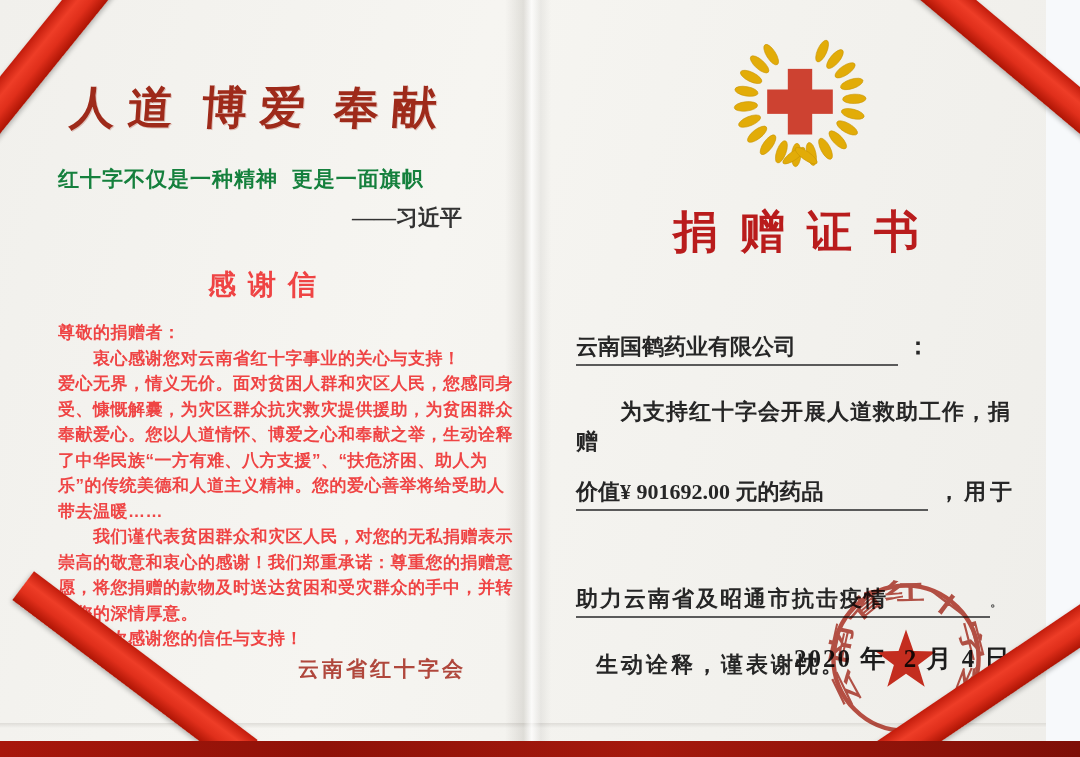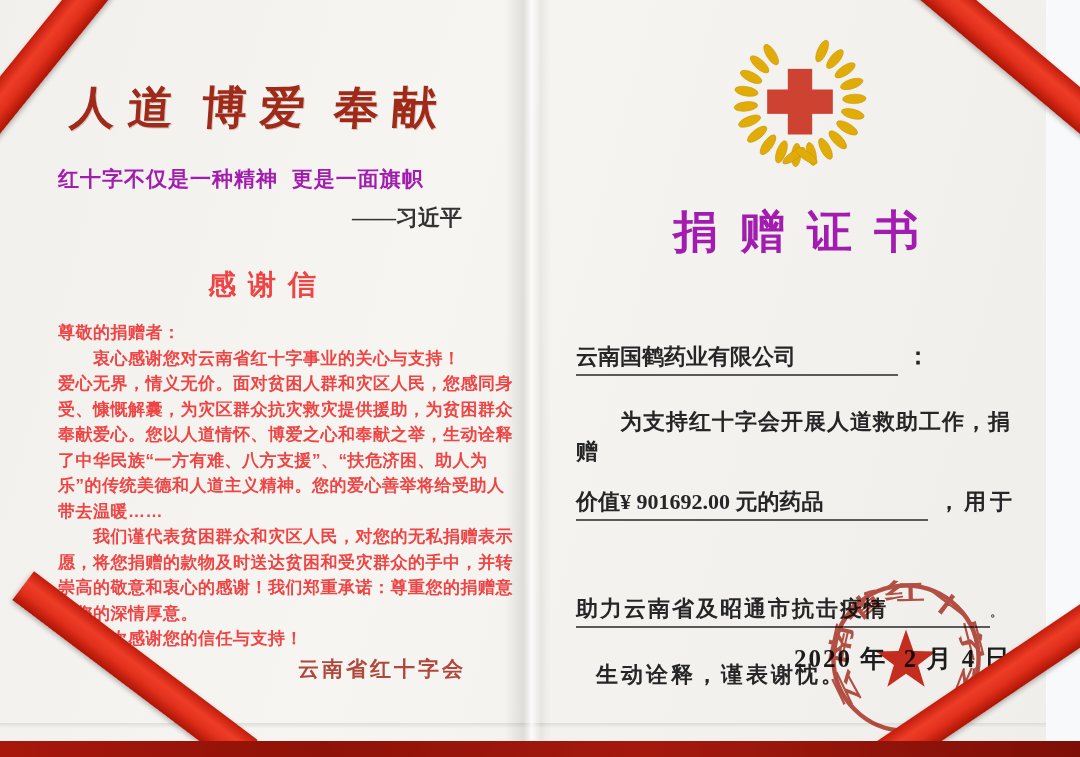--- a/index.html
+++ b/index.html
@@ -33,21 +33,21 @@
   .ribbon-br { width:300px; left:835px; top:672px; transform:rotate(-34deg); }
 
   
   .left-page { position:absolute; left:30px; top:0; width:476px; height:742px; color:#b05048; }
 
   .motto { position:absolute; left:40px; top:78px; width:380px; display:flex;
            justify-content:space-between; }
   .motto span { font-size:45px; font-weight:bold; color:#9e2a1a; letter-spacing:13px;
            transform:skewX(-4deg); text-shadow:1px 1px 0 rgba(158,42,26,.25); }
 
-  .quote { position:absolute; left:28px; top:165px; width:430px; font-size:21px; color:#a21caf;
+  .quote { position:absolute; left:28px; top:165px; width:430px; font-size:21px; color:#15803d;
            font-weight:bold; letter-spacing:1px;
            font-family:"Liberation Sans","DejaVu Sans",sans-serif; white-space:pre; }
   .quote-attr { position:absolute; left:0; top:203px; width:432px; text-align:right; font-size:22px;
            color:#333; font-weight:bold; }
 
   .letter-title { position:absolute; left:0; top:266px; width:476px; text-align:center;
            font-size:28px; font-weight:bold; color:#ef4444; letter-spacing:12px;
            font-family:"Liberation Sans","DejaVu Sans",sans-serif; }
 
   .letter-body { position:absolute; left:28px; top:320px; width:448px;
@@ -58,23 +58,23 @@
   .signature { position:absolute; left:268px; top:655px; font-size:21px; font-weight:bold;
            color:#b0473c; letter-spacing:3px;
            font-family:"Liberation Sans","DejaVu Sans",sans-serif; }
 
   
   .right-page { position:absolute; left:546px; top:0; width:500px; height:742px; color:#262626; }
 
   .emblem { position:absolute; left:170px; top:22px; width:168px; height:150px; }
 
   .cert-title { position:absolute; left:0; top:202px; width:500px; text-align:center;
-           font-size:45px; font-weight:bold; color:#a21caf; letter-spacing:22px; text-indent:22px; }
-
-  .form { position:absolute; left:30px; top:340px; width:452px; font-size:22px; font-weight:bold; }
+           font-size:45px; font-weight:bold; color:#b91c1c; letter-spacing:22px; text-indent:22px; }
+
+  .form { position:absolute; left:30px; top:330px; width:452px; font-size:22px; font-weight:bold; }
   .form-row { margin-bottom:0; }
   .u { display:inline-block; border-bottom:2px solid #5a5a5a; padding:0 2px 2px 0; }
   .row-recipient { margin-top:0; }
   .row-recipient .u { width:322px; }
   .row-recipient .colon { font-size:24px; margin-left:8px; }
   .row-intro { margin-top:31px; text-indent:44px; letter-spacing:1px; }
   .row-value { margin-top:20px; }
   .row-value .u { width:352px; }
   .row-value .tail { margin-left:10px; letter-spacing:4px; }
   .row-purpose { margin-top:28px; }
@@ -112,22 +112,22 @@
     <div class="letter-body">
         <div class="body-line">尊敬的捐赠者：</div>
         <div class="body-line">　　衷心感谢您对云南省红十字事业的关心与支持！</div>
         <div class="body-line">爱心无界，情义无价。面对贫困人群和灾区人民，您感同身</div>
         <div class="body-line">受、慷慨解囊，为灾区群众抗灾救灾提供援助，为贫困群众</div>
         <div class="body-line">奉献爱心。您以人道情怀、博爱之心和奉献之举，生动诠释</div>
         <div class="body-line">了中华民族“一方有难、八方支援”、“扶危济困、助人为</div>
         <div class="body-line">乐”的传统美德和人道主义精神。您的爱心善举将给受助人</div>
         <div class="body-line">带去温暖……</div>
         <div class="body-line">　　我们谨代表贫困群众和灾区人民，对您的无私捐赠表示</div>
+        <div class="body-line">崇高的敬意和衷心的感谢！我们郑重承诺：尊重您的捐赠意</div>
         <div class="body-line">愿，将您捐赠的款物及时送达贫困和受灾群众的手中，并转</div>
-        <div class="body-line">崇高的敬意和衷心的感谢！我们郑重承诺：尊重您的捐赠意</div>
         <div class="body-line">达您的深情厚意。</div>
         <div class="body-line">　　再次感谢您的信任与支持！</div>
       </div>
 
     <div class="signature">云南省红十字会</div>
   </div>
 
   <div class="right-page">
 
     <svg class="emblem" viewBox="0 0 160 160">

